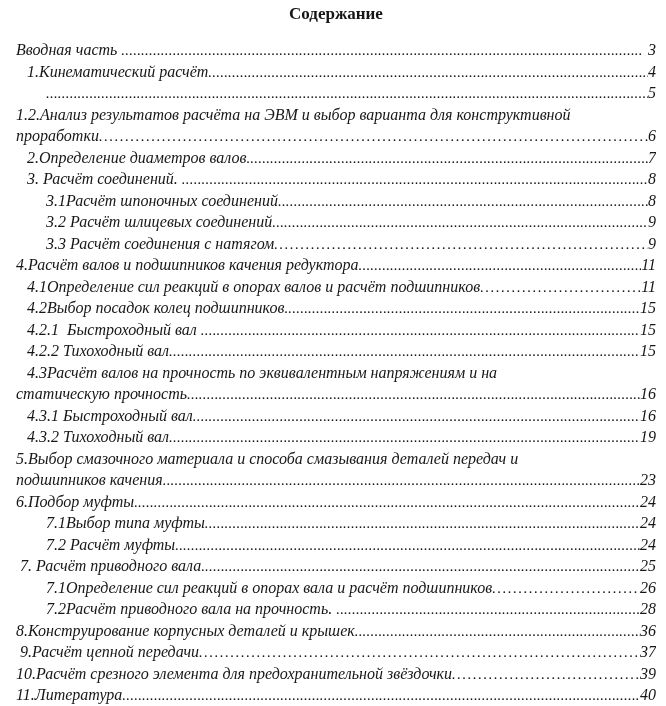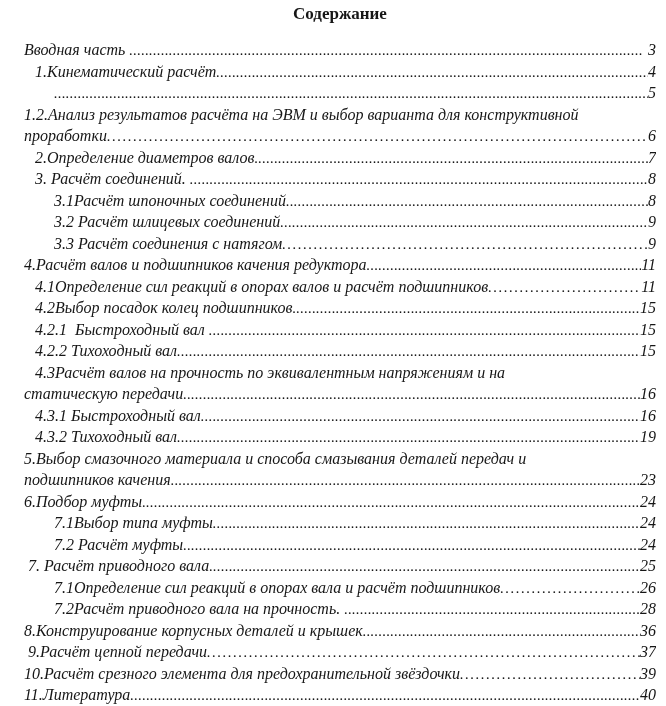--- a/index.html
+++ b/index.html
@@ -2,21 +2,21 @@
 <html><head>
 <meta charset="utf-8">
 <style>
   html,body{margin:0;padding:0;background:#ffffff;}
   .page{
     box-sizing:border-box;
     width:666px;height:706px;
     background:#ffffff;
     color:#161616;
     font-family:"Liberation Serif", serif;
-    padding:3px 10px 0 24px;
+    padding:3px 10px 0 16px;
     overflow:hidden;
   }
   .title{
     font-size:17px;
     font-weight:bold;
     text-align:center;
     line-height:21px;
     margin:0 0 15px 0;
   }
   .entries{font-size:16px;}
@@ -118,21 +118,21 @@
       </div>
       <div class="line ind-1">
         <span class="t">4.2.2 Тихоходный вал</span>
         <span class="leader">............................................................................................................................................................................................................................................................................................................</span>
         <span class="page-num">15</span>
       </div>
       <div class="line ind-1">
         <span class="t">4.3Расчёт валов на прочность по эквивалентным напряжениям и на</span>
       </div>
       <div class="line ind-0">
-        <span class="t">статическую передачи</span>
+        <span class="t">статическую прочность</span>
         <span class="leader">............................................................................................................................................................................................................................................................................................................</span>
         <span class="page-num">16</span>
       </div>
       <div class="line ind-1">
         <span class="t">4.3.1 Быстроходный вал</span>
         <span class="leader">............................................................................................................................................................................................................................................................................................................</span>
         <span class="page-num">16</span>
       </div>
       <div class="line ind-1">
         <span class="t">4.3.2 Тихоходный вал</span>

